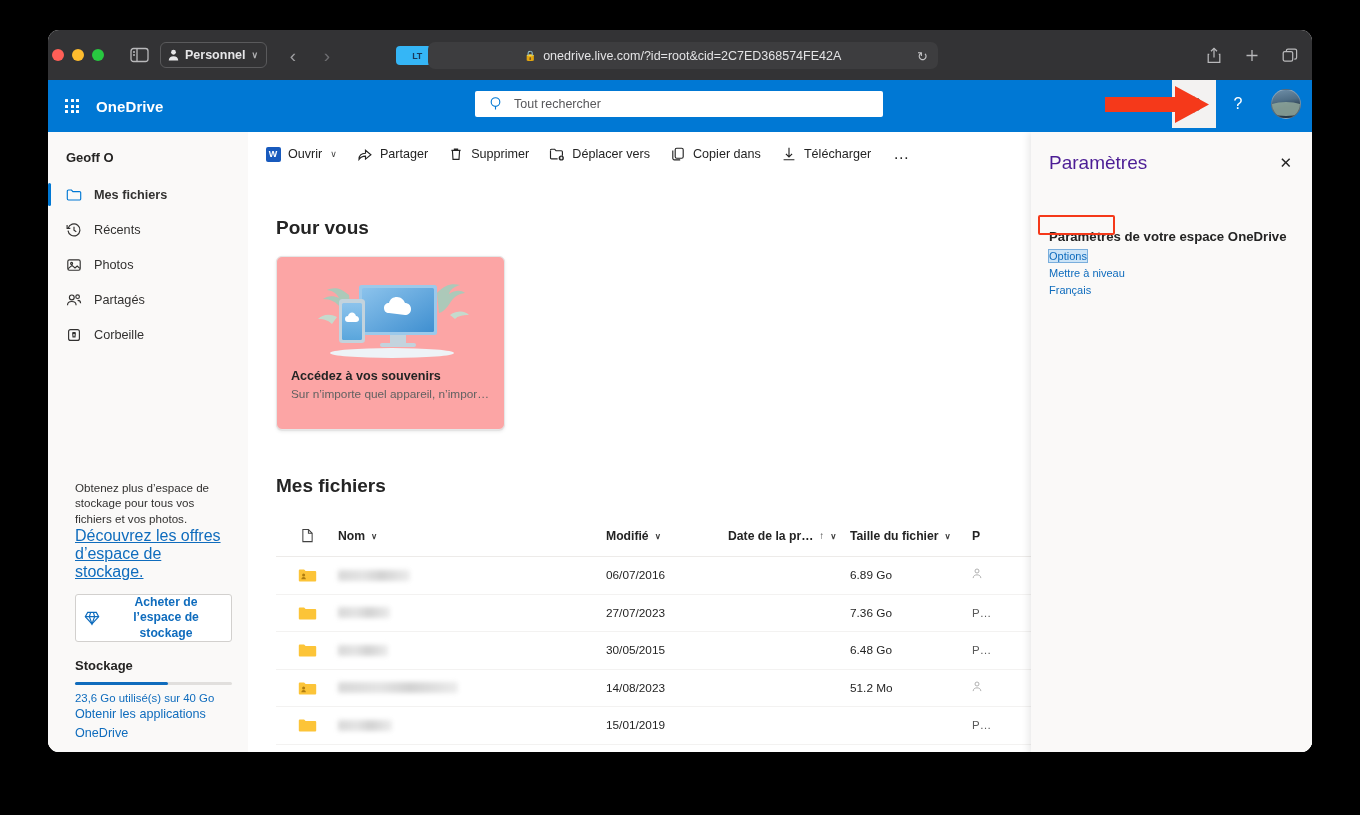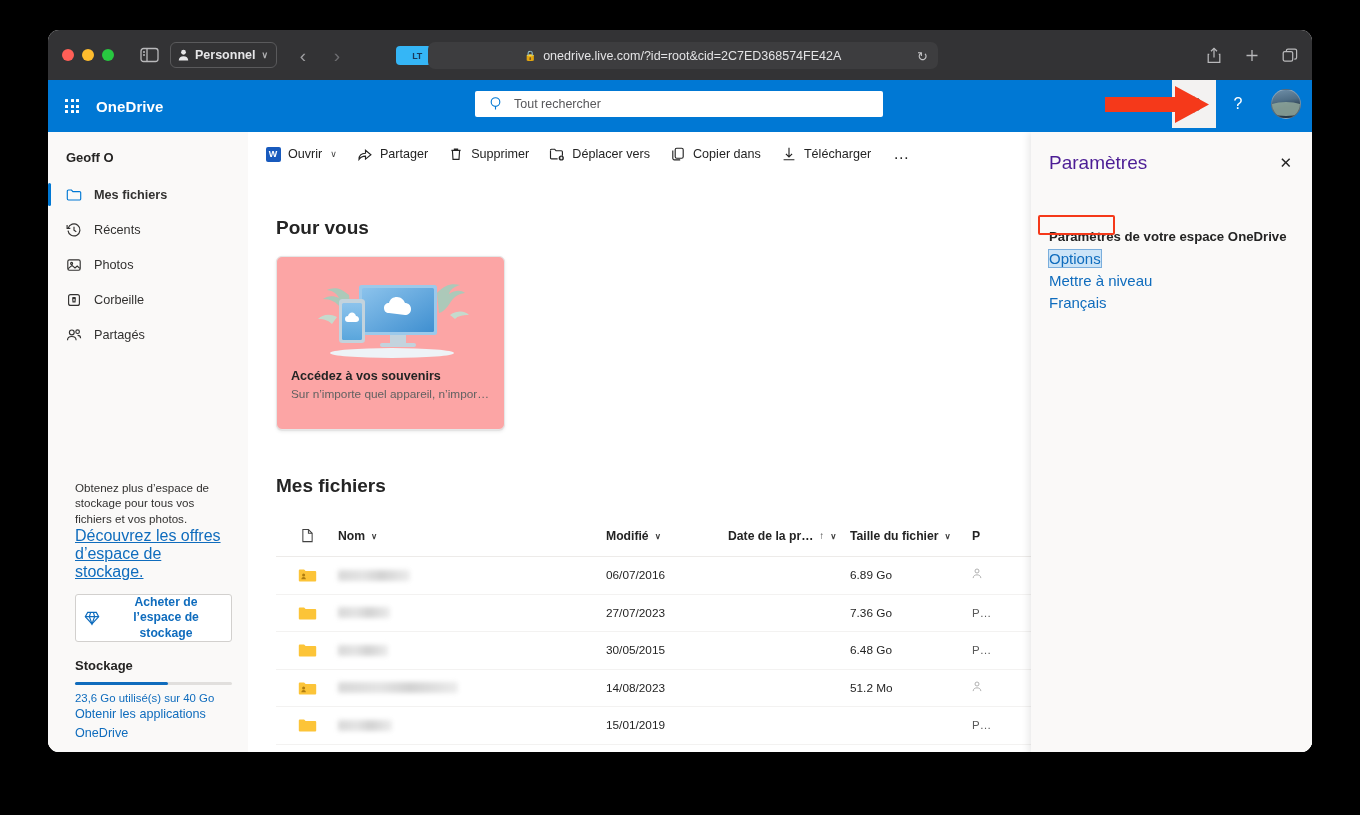--- a/index.html
+++ b/index.html
@@ -19,21 +19,21 @@
     overflow: hidden;
     background: #fff;
     box-shadow: 0 12px 40px rgba(0,0,0,.55);
   }
 
   
   .titlebar {
     height: 50px;
     background: #333335;
     display: flex; align-items: center;
-    padding: 0 14px;
+    padding: 0 4px;
     position: relative;
   }
   .traffic { display: flex; gap: 8px; align-items: center; margin-right: 20px;}
   .dot { width: 12px; height: 12px; border-radius: 50%; }
   .dot.red { background: #ff5f57; }
   .dot.yellow { background: #febc2e; }
   .dot.green { background: #28c840; }
 
   .tb-icon {
     color: #b9b9bb;
@@ -292,21 +292,21 @@
     width: 281px; height: 624px;
     background: #faf9f8;
     box-shadow: -2px 0 8px rgba(0,0,0,.10);
     z-index: 20;
     padding: 0 18px;
   }
   .sp-head { display: flex; align-items: flex-start; justify-content: space-between; padding-top: 20px; }
   .sp-title { font-size: 19px; font-weight: 400; color: #4c1d95; }
   .sp-close { font-size: 15px; color: #242424; line-height: 1; padding: 3px 2px; }
   .sp-sec-title { font-size: 13.2px; font-weight: 700; color: #242424; margin-top: 55px; }
-  .sp-link { font-size: 15px; color: #0f6cbd; margin-top: 6px; display: block; width: max-content;}
+  .sp-link { font-size: 11px; color: #0f6cbd; margin-top: 6px; display: block; width: max-content;}
   .sp-link.selected {
     background: #cce4f7;
     outline: 1px solid #7aaedc;
     color: #0f6cbd;
   }
   .sp-link.l2 { margin-top: 5px; }
   .redbox {
     position: absolute; left: 7px; top: 83px;
     width: 77px; height: 20px;
     border: 2px solid #f5391a;
@@ -461,37 +461,37 @@
               <circle cx="5.6" cy="6.4" r="1"></circle>
               <path d="M2.2 11.6 6 8.4l3 2.6 2.2-1.9 2.6 2.3"></path>
             </svg>
           </span>
           <span>Photos</span>
         </div>
 
         <div class="nav-item">
           <span class="nav-ico">
             <svg viewBox="0 0 16 16" fill="none" stroke="currentColor" stroke-width="1.15">
-              <rect x="2.6" y="2.6" width="10.8" height="10.8" rx="2"></rect>
-              <path d="M6.2 6.3h3.6M7 6.3V5.6h2v.7M6.7 6.3l.3 3.6h2l.3-3.6"></path>
-            </svg>
-          </span>
-          <span>Corbeille</span>
-        </div>
-
-        <div class="nav-item">
-          <span class="nav-ico">
-            <svg viewBox="0 0 16 16" fill="none" stroke="currentColor" stroke-width="1.15">
               <circle cx="5.8" cy="5.4" r="2.4"></circle>
               <path d="M1.5 13.3c0-2.4 1.9-3.8 4.3-3.8s4.3 1.4 4.3 3.8"></path>
               <circle cx="11.6" cy="4.7" r="1.8"></circle>
               <path d="M11.6 8.3c1.9 0 3 1.1 3 2.9"></path>
             </svg>
           </span>
           <span>Partagés</span>
+        </div>
+
+        <div class="nav-item">
+          <span class="nav-ico">
+            <svg viewBox="0 0 16 16" fill="none" stroke="currentColor" stroke-width="1.15">
+              <rect x="2.6" y="2.6" width="10.8" height="10.8" rx="2"></rect>
+              <path d="M6.2 6.3h3.6M7 6.3V5.6h2v.7M6.7 6.3l.3 3.6h2l.3-3.6"></path>
+            </svg>
+          </span>
+          <span>Corbeille</span>
         </div>
 
         <div class="nav-bottom">
           <div class="promo-text">Obtenez plus d’espace de stockage pour tous vos fichiers et vos photos.</div>
           <a class="promo-link">Découvrez les offres d’espace de stockage.</a>
 
           <div class="buy-btn">
             <svg viewBox="0 0 16 16" fill="none" stroke="#0f6cbd" stroke-width="1.15">
               <path d="M8 14 1.3 6.6 3.7 2.4h8.6l2.4 4.2z"></path>
                 <path d="M1.3 6.6h13.4"></path>

